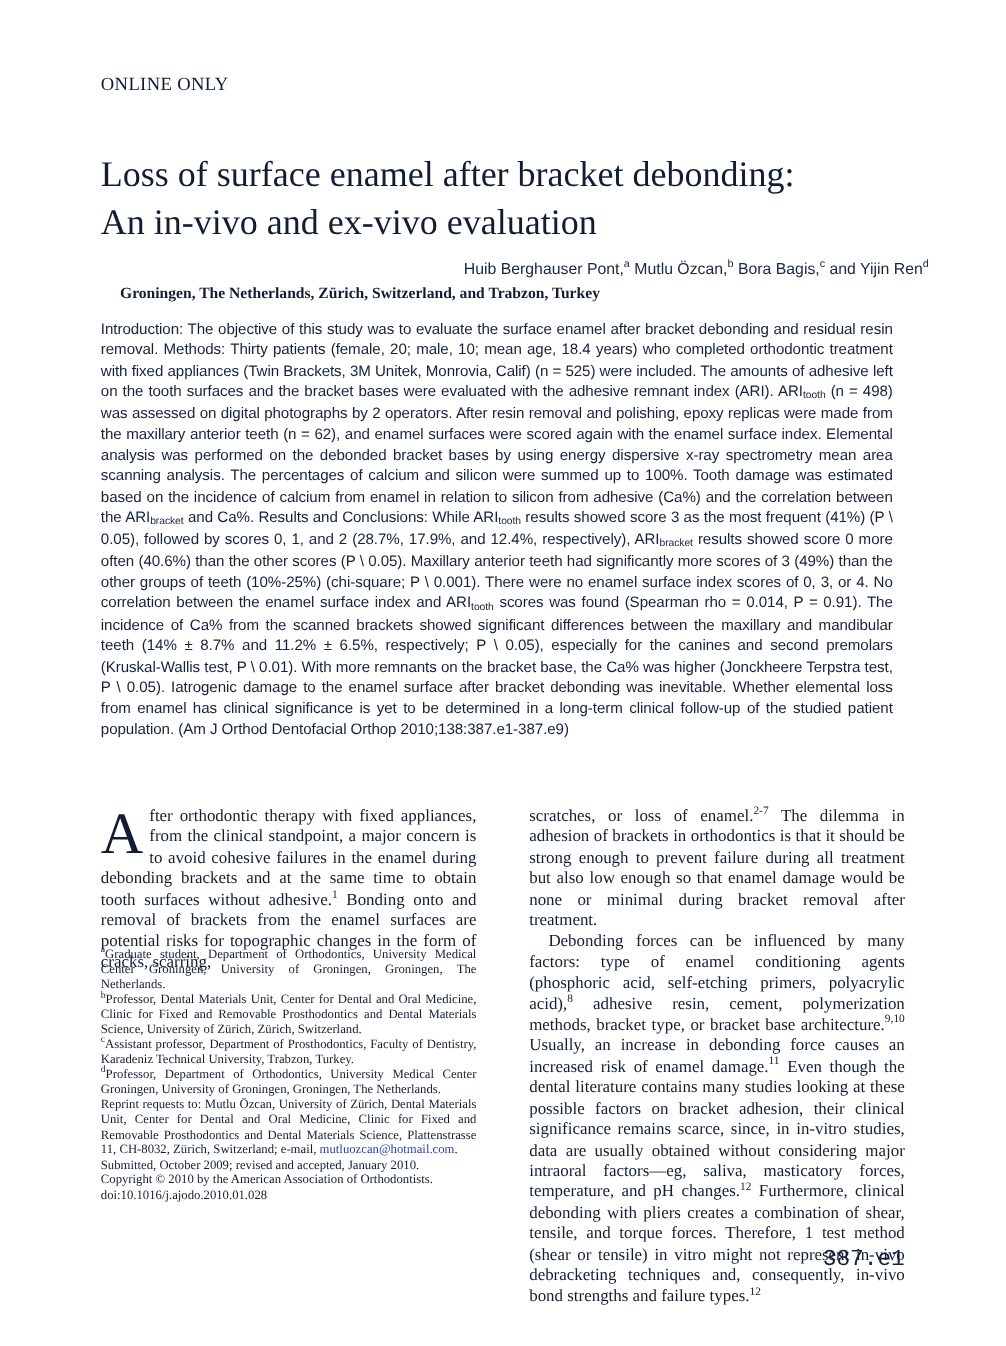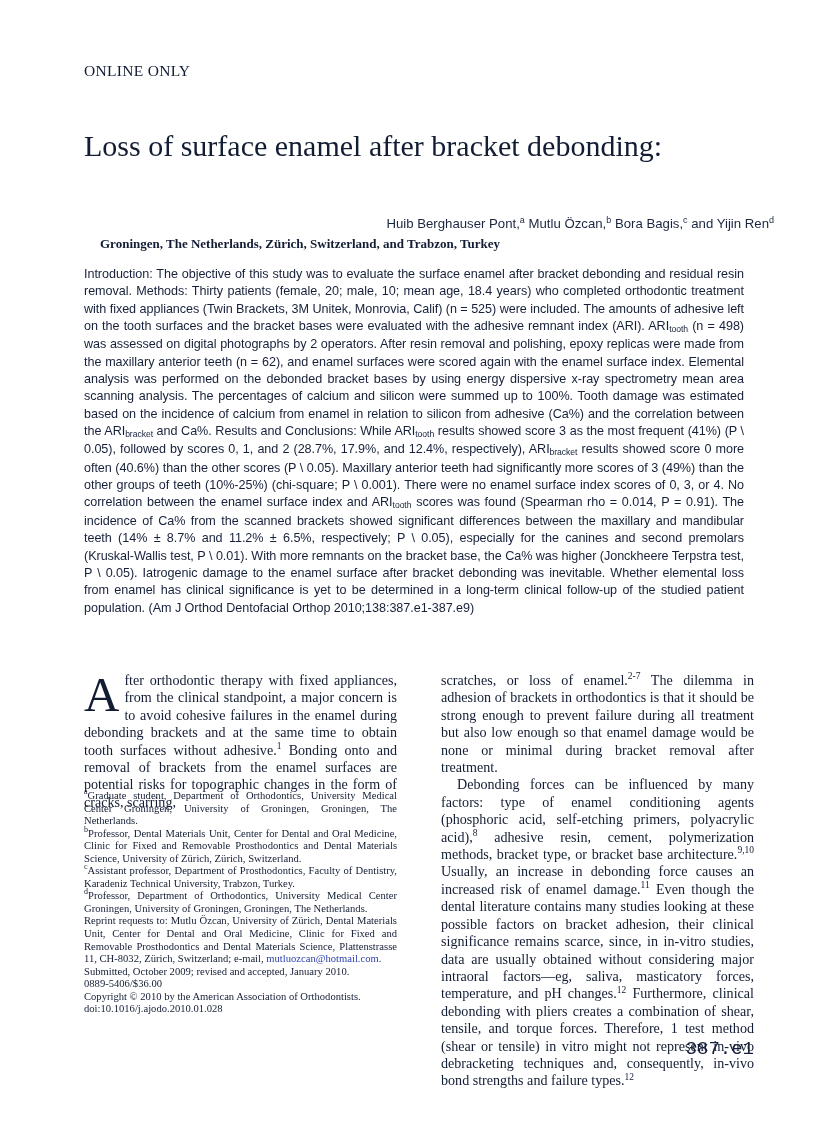--- a/index.html
+++ b/index.html
@@ -154,20 +154,21 @@
 </style>
 </head>
 <body>
 
 <div class="page">
 
   <div class="online-only">ONLINE ONLY</div>
 
   <h1 class="title">
     <span class="title-line">Loss of surface enamel after bracket debonding:</span>
+    <span class="title-line">An in-vivo and ex-vivo evaluation</span>
   </h1>
 
   <div class="authors"><span>Huib Berghauser Pont,</span><sup>a</sup><span> Mutlu Özcan,</span><sup>b</sup><span> Bora Bagis,</span><sup>c</sup><span> and Yijin Ren</span><sup>d</sup></div>
 
   <div class="affil-line">Groningen, The Netherlands, Zürich, Switzerland, and Trabzon, Turkey</div>
 
   <div class="abstract"><span>Introduction: The objective of this study was to evaluate the surface enamel after bracket debonding and residual resin removal. Methods: Thirty patients (female, 20; male, 10; mean age, 18.4 years) who completed orthodontic treatment with fixed appliances (Twin Brackets, 3M Unitek, Monrovia, Calif) (n = 525) were included. The amounts of adhesive left on the tooth surfaces and the bracket bases were evaluated with the adhesive remnant index (ARI). ARI</span><sub>tooth</sub><span> (n = 498) was assessed on digital photographs by 2 operators. After resin removal and polishing, epoxy replicas were made from the maxillary anterior teeth (n = 62), and enamel surfaces were scored again with the enamel surface index. Elemental analysis was performed on the debonded bracket bases by using energy dispersive x-ray spectrometry mean area scanning analysis. The percentages of calcium and silicon were summed up to 100%. Tooth damage was estimated based on the incidence of calcium from enamel in relation to silicon from adhesive (Ca%) and the correlation between the ARI</span><sub>bracket</sub><span> and Ca%. Results and Conclusions: While ARI</span><sub>tooth</sub><span> results showed score 3 as the most frequent (41%) (P \ 0.05), followed by scores 0, 1, and 2 (28.7%, 17.9%, and 12.4%, respectively), ARI</span><sub>bracket</sub><span> results showed score 0 more often (40.6%) than the other scores (P \ 0.05). Maxillary anterior teeth had significantly more scores of 3 (49%) than the other groups of teeth (10%-25%) (chi-square; P \ 0.001). There were no enamel surface index scores of 0, 3, or 4. No correlation between the enamel surface index and ARI</span><sub>tooth</sub><span> scores was found (Spearman rho = 0.014, P = 0.91). The incidence of Ca% from the scanned brackets showed significant differences between the maxillary and mandibular teeth (14% ± 8.7% and 11.2% ± 6.5%, respectively; P \ 0.05), especially for the canines and second premolars (Kruskal-Wallis test, P \ 0.01). With more remnants on the bracket base, the Ca% was higher (Jonckheere Terpstra test, P \ 0.05). Iatrogenic damage to the enamel surface after bracket debonding was inevitable. Whether elemental loss from enamel has clinical significance is yet to be determined in a long-term clinical follow-up of the studied patient population. (Am J Orthod Dentofacial Orthop 2010;138:387.e1-387.e9)</span></div>
 
   <div class="col col-left">
     <p><span class="dropcap">A</span><span>fter orthodontic therapy with fixed appliances, from the clinical standpoint, a major concern is to avoid cohesive failures in the enamel during debonding brackets and at the same time to obtain tooth surfaces without adhesive.</span><sup>1</sup><span> Bonding onto and removal of brackets from the enamel surfaces are potential risks for topographic changes in the form of cracks, scarring,</span></p>
@@ -178,20 +179,19 @@
     <p class="indent"><span>Debonding forces can be influenced by many factors: type of enamel conditioning agents (phosphoric acid, self-etching primers, polyacrylic acid),</span><sup>8</sup><span> adhesive resin, cement, polymerization methods, bracket type, or bracket base architecture.</span><sup>9,10</sup><span> Usually, an increase in debonding force causes an increased risk of enamel damage.</span><sup>11</sup><span> Even though the dental literature contains many studies looking at these possible factors on bracket adhesion, their clinical significance remains scarce, since, in in-vitro studies, data are usually obtained without considering major intraoral factors—eg, saliva, masticatory forces, temperature, and pH changes.</span><sup>12</sup><span> Furthermore, clinical debonding with pliers creates a combination of shear, tensile, and torque forces. Therefore, 1 test method (shear or tensile) in vitro might not represent in-vivo debracketing techniques and, consequently, in-vivo bond strengths and failure types.</span><sup>12</sup></p>
   </div>
 
   <div class="footnotes">
     <p class="fn"><sup>a</sup><span>Graduate student, Department of Orthodontics, University Medical Center Groningen, University of Groningen, Groningen, The Netherlands.</span></p>
     <p class="fn"><sup>b</sup><span>Professor, Dental Materials Unit, Center for Dental and Oral Medicine, Clinic for Fixed and Removable Prosthodontics and Dental Materials Science, University of Zürich, Zürich, Switzerland.</span></p>
     <p class="fn"><sup>c</sup><span>Assistant professor, Department of Prosthodontics, Faculty of Dentistry, Karadeniz Technical University, Trabzon, Turkey.</span></p>
     <p class="fn"><sup>d</sup><span>Professor, Department of Orthodontics, University Medical Center Groningen, University of Groningen, Groningen, The Netherlands.</span></p>
     <p class="fn"><span>Reprint requests to: Mutlu Özcan, University of Zürich, Dental Materials Unit, Center for Dental and Oral Medicine, Clinic for Fixed and Removable Prosthodontics and Dental Materials Science, Plattenstrasse 11, CH-8032, Zürich, Switzerland; e-mail, </span><span class="email">mutluozcan@hotmail.com</span><span>.</span></p>
     <p class="fn">Submitted, October 2009; revised and accepted, January 2010.</p>
-    <p class="fn">0889-5406/$36.00</p>
     <p class="fn">Copyright © 2010 by the American Association of Orthodontists.</p>
     <p class="fn">doi:10.1016/j.ajodo.2010.01.028</p>
   </div>
 
   <div class="page-number">387.e1</div>
 
 </div>
 
 </body></html>

